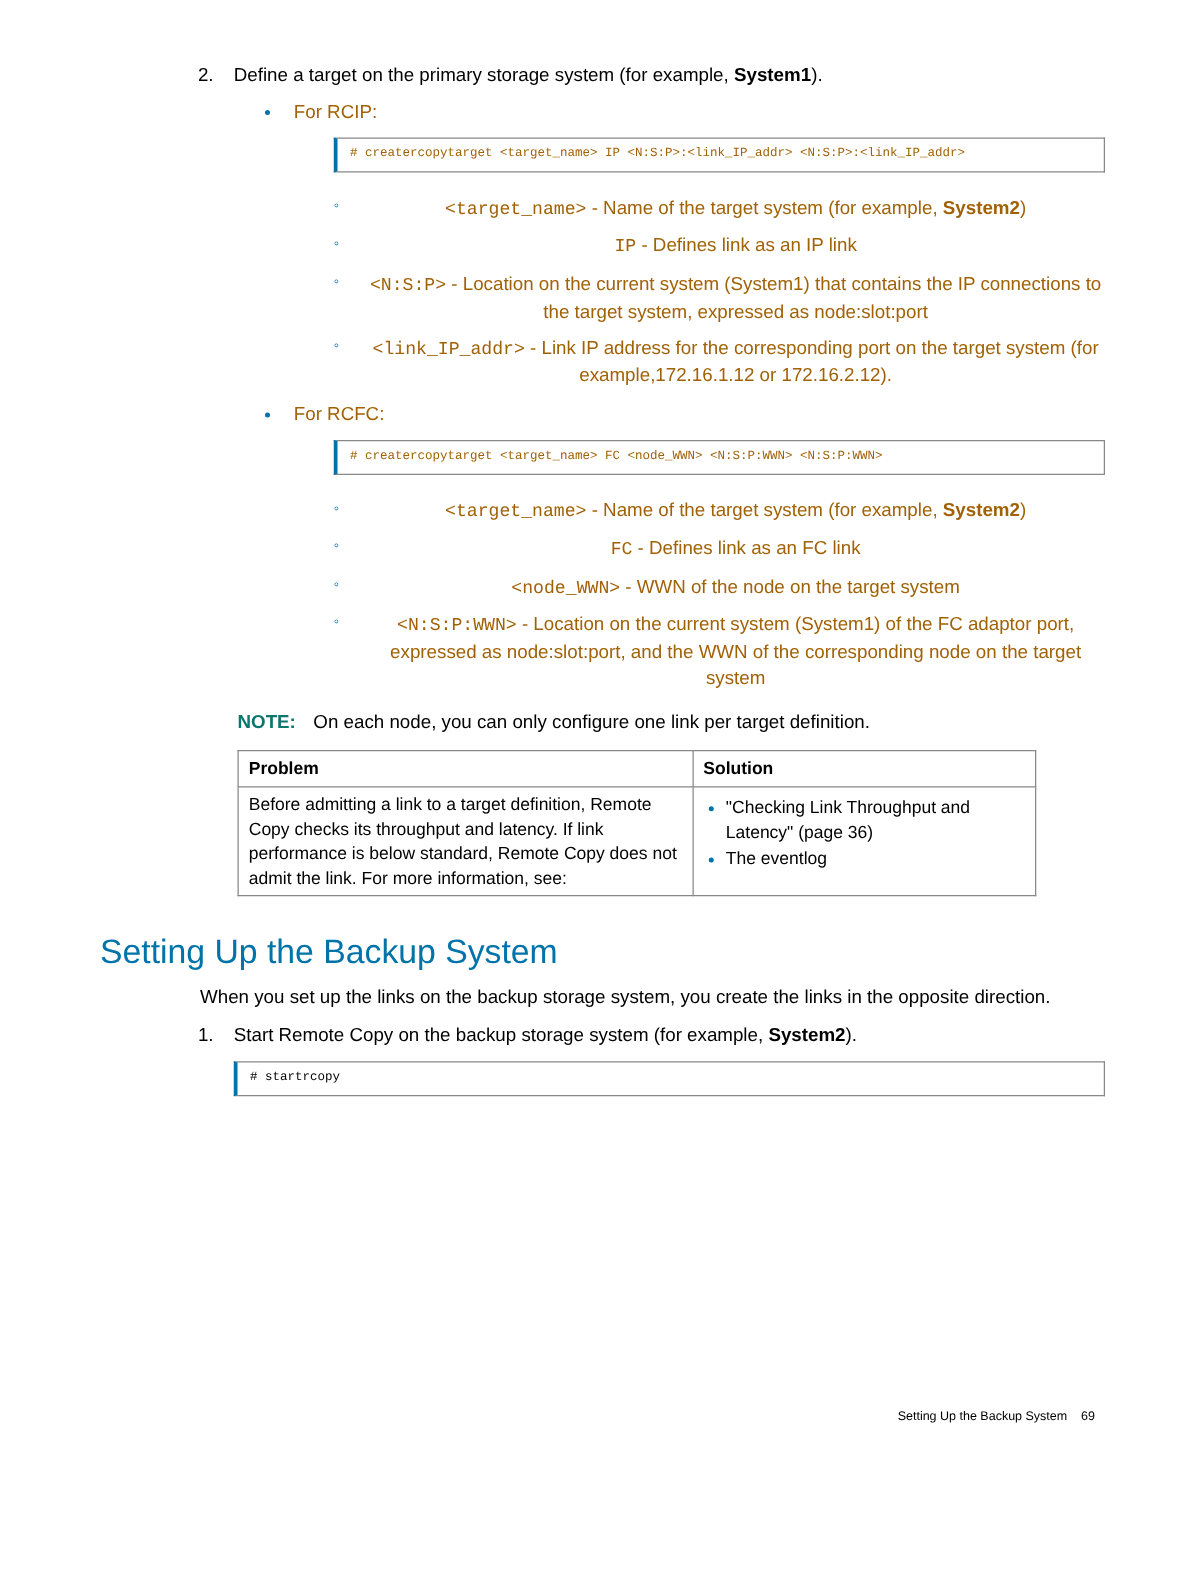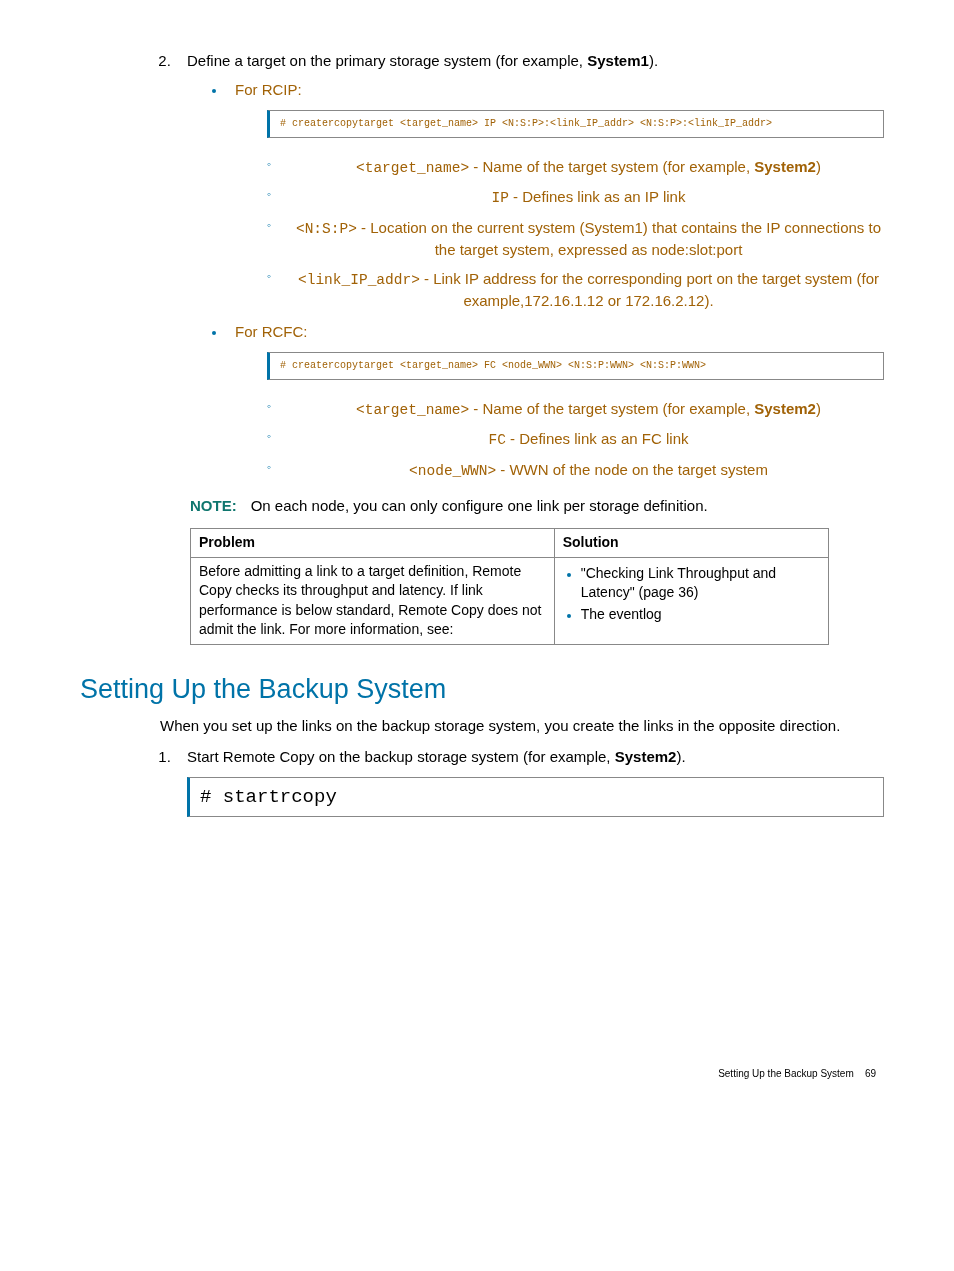--- a/index.html
+++ b/index.html
@@ -118,21 +118,21 @@
     text-align: right;
     font-size: 10px;
     padding-right: 8px;
   }
   .codebox2 {
     border: 1px solid #888;
     border-left: 3px solid #0073a8;
     padding: 6px 10px;
     margin: 10px 0 18px 0;
     font-family: "Courier New", monospace;
-    font-size: 19px;
+    font-size: 10px;
   }
 </style>
 </head>
 <body>
 
 <ol class="numbered" start="2">
   <li>
     <span>Define a target on the primary storage system (for example, </span><b>System1</b><span>).</span>
 
     <ul class="bullets">
@@ -146,28 +146,29 @@
           <li><span class="mono">&lt;link_IP_addr&gt;</span><span> - Link IP address for the corresponding port on the target system (for example,172.16.1.12 or 172.16.2.12).</span></li>
         </ul>
       </li>
       <li>
         <span>For RCFC:</span>
         <div class="codebox"># creatercopytarget &lt;target_name&gt; FC &lt;node_WWN&gt; &lt;N:S:P:WWN&gt; &lt;N:S:P:WWN&gt;</div>
         <ul class="sub">
           <li><span class="mono">&lt;target_name&gt;</span><span> - Name of the target system (for example, </span><b>System2</b><span>)</span></li>
           <li><span class="mono">FC</span><span> - Defines link as an FC link</span></li>
           <li><span class="mono">&lt;node_WWN&gt;</span><span> - WWN of the node on the target system</span></li>
+          <li><span class="mono">&lt;N:S:P:WWN&gt;</span><span> - Location on the current system (System1) of the FC adaptor port, expressed as node:slot:port, and the WWN of the corresponding node on the target system</span></li>
         </ul>
       </li>
     </ul>
   </li>
 </ol>
 
 <div class="note-row">
-  <span class="note-label">NOTE:</span><span>On each node, you can only configure one link per storage definition.</span>
+  <span class="note-label">NOTE:</span><span>On each node, you can only configure one link per target definition.</span>
 </div>
 
 <table class="prob">
   <tbody>
       <tr>
     <th style="width:57%">Problem</th>
     <th>Solution</th>
   </tr>
   <tr>
     <td>Before admitting a link to a target definition, Remote Copy checks its throughput and latency. If link performance is below standard, Remote Copy does not admit the link. For more information, see:</td>

